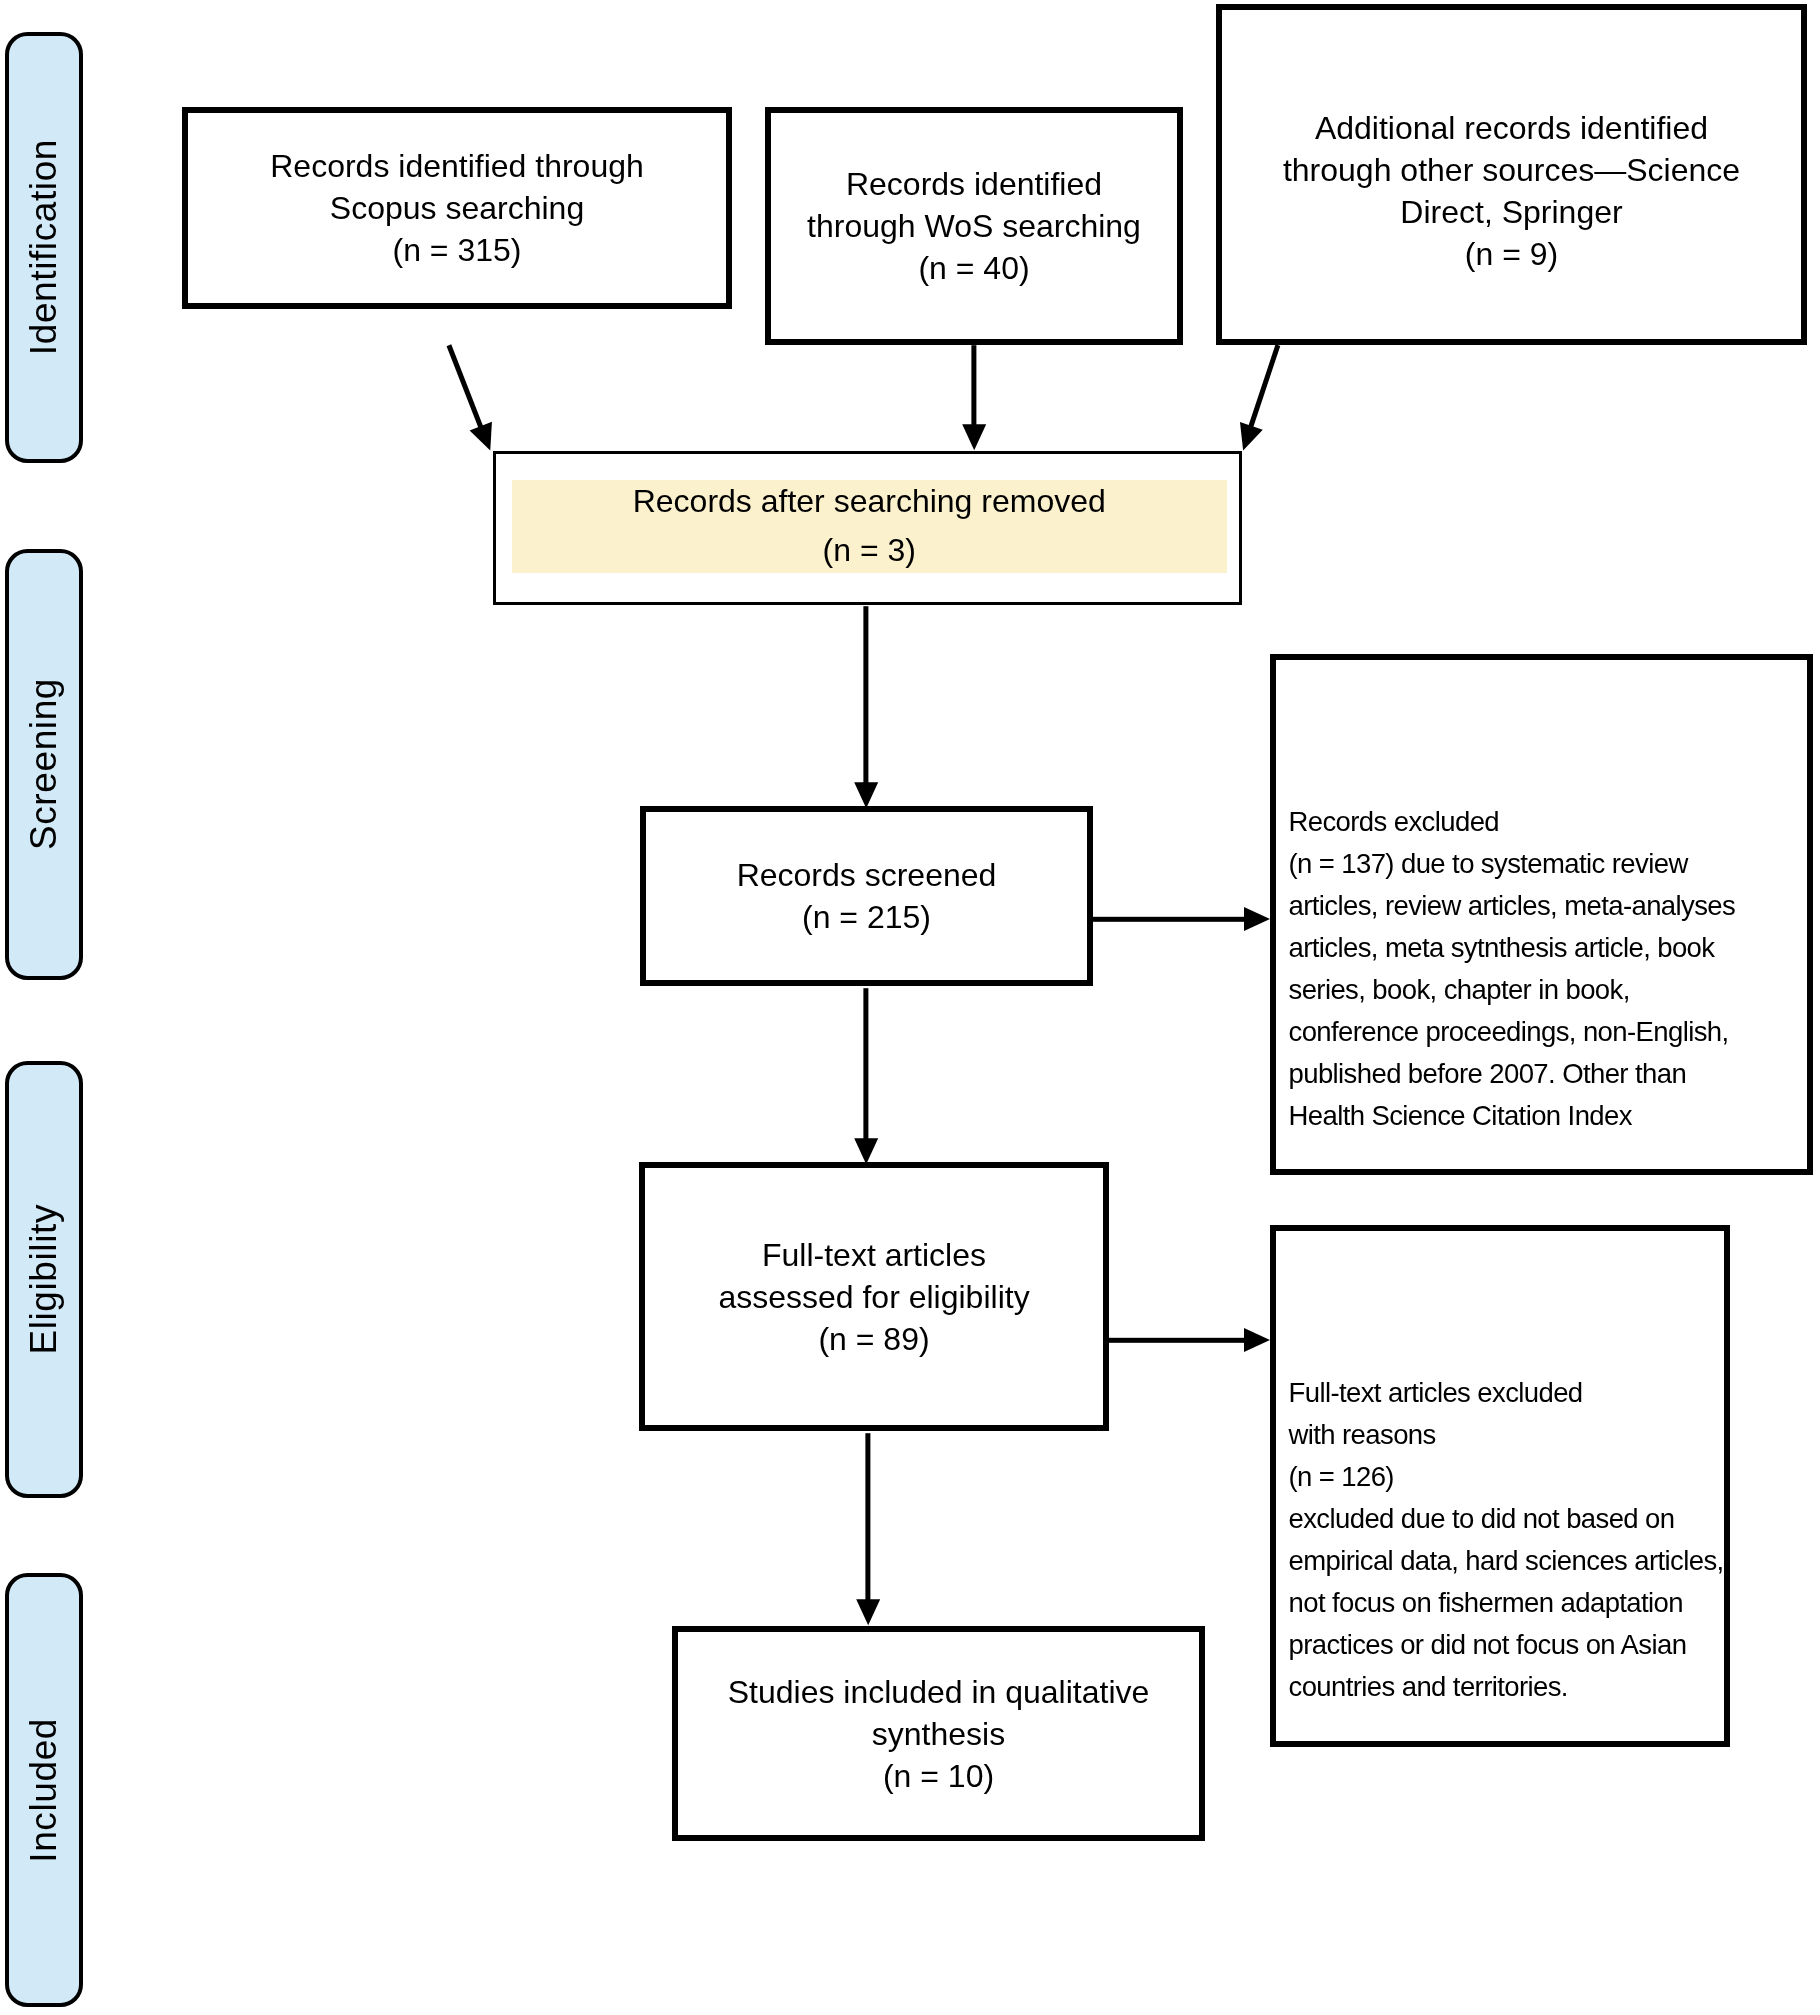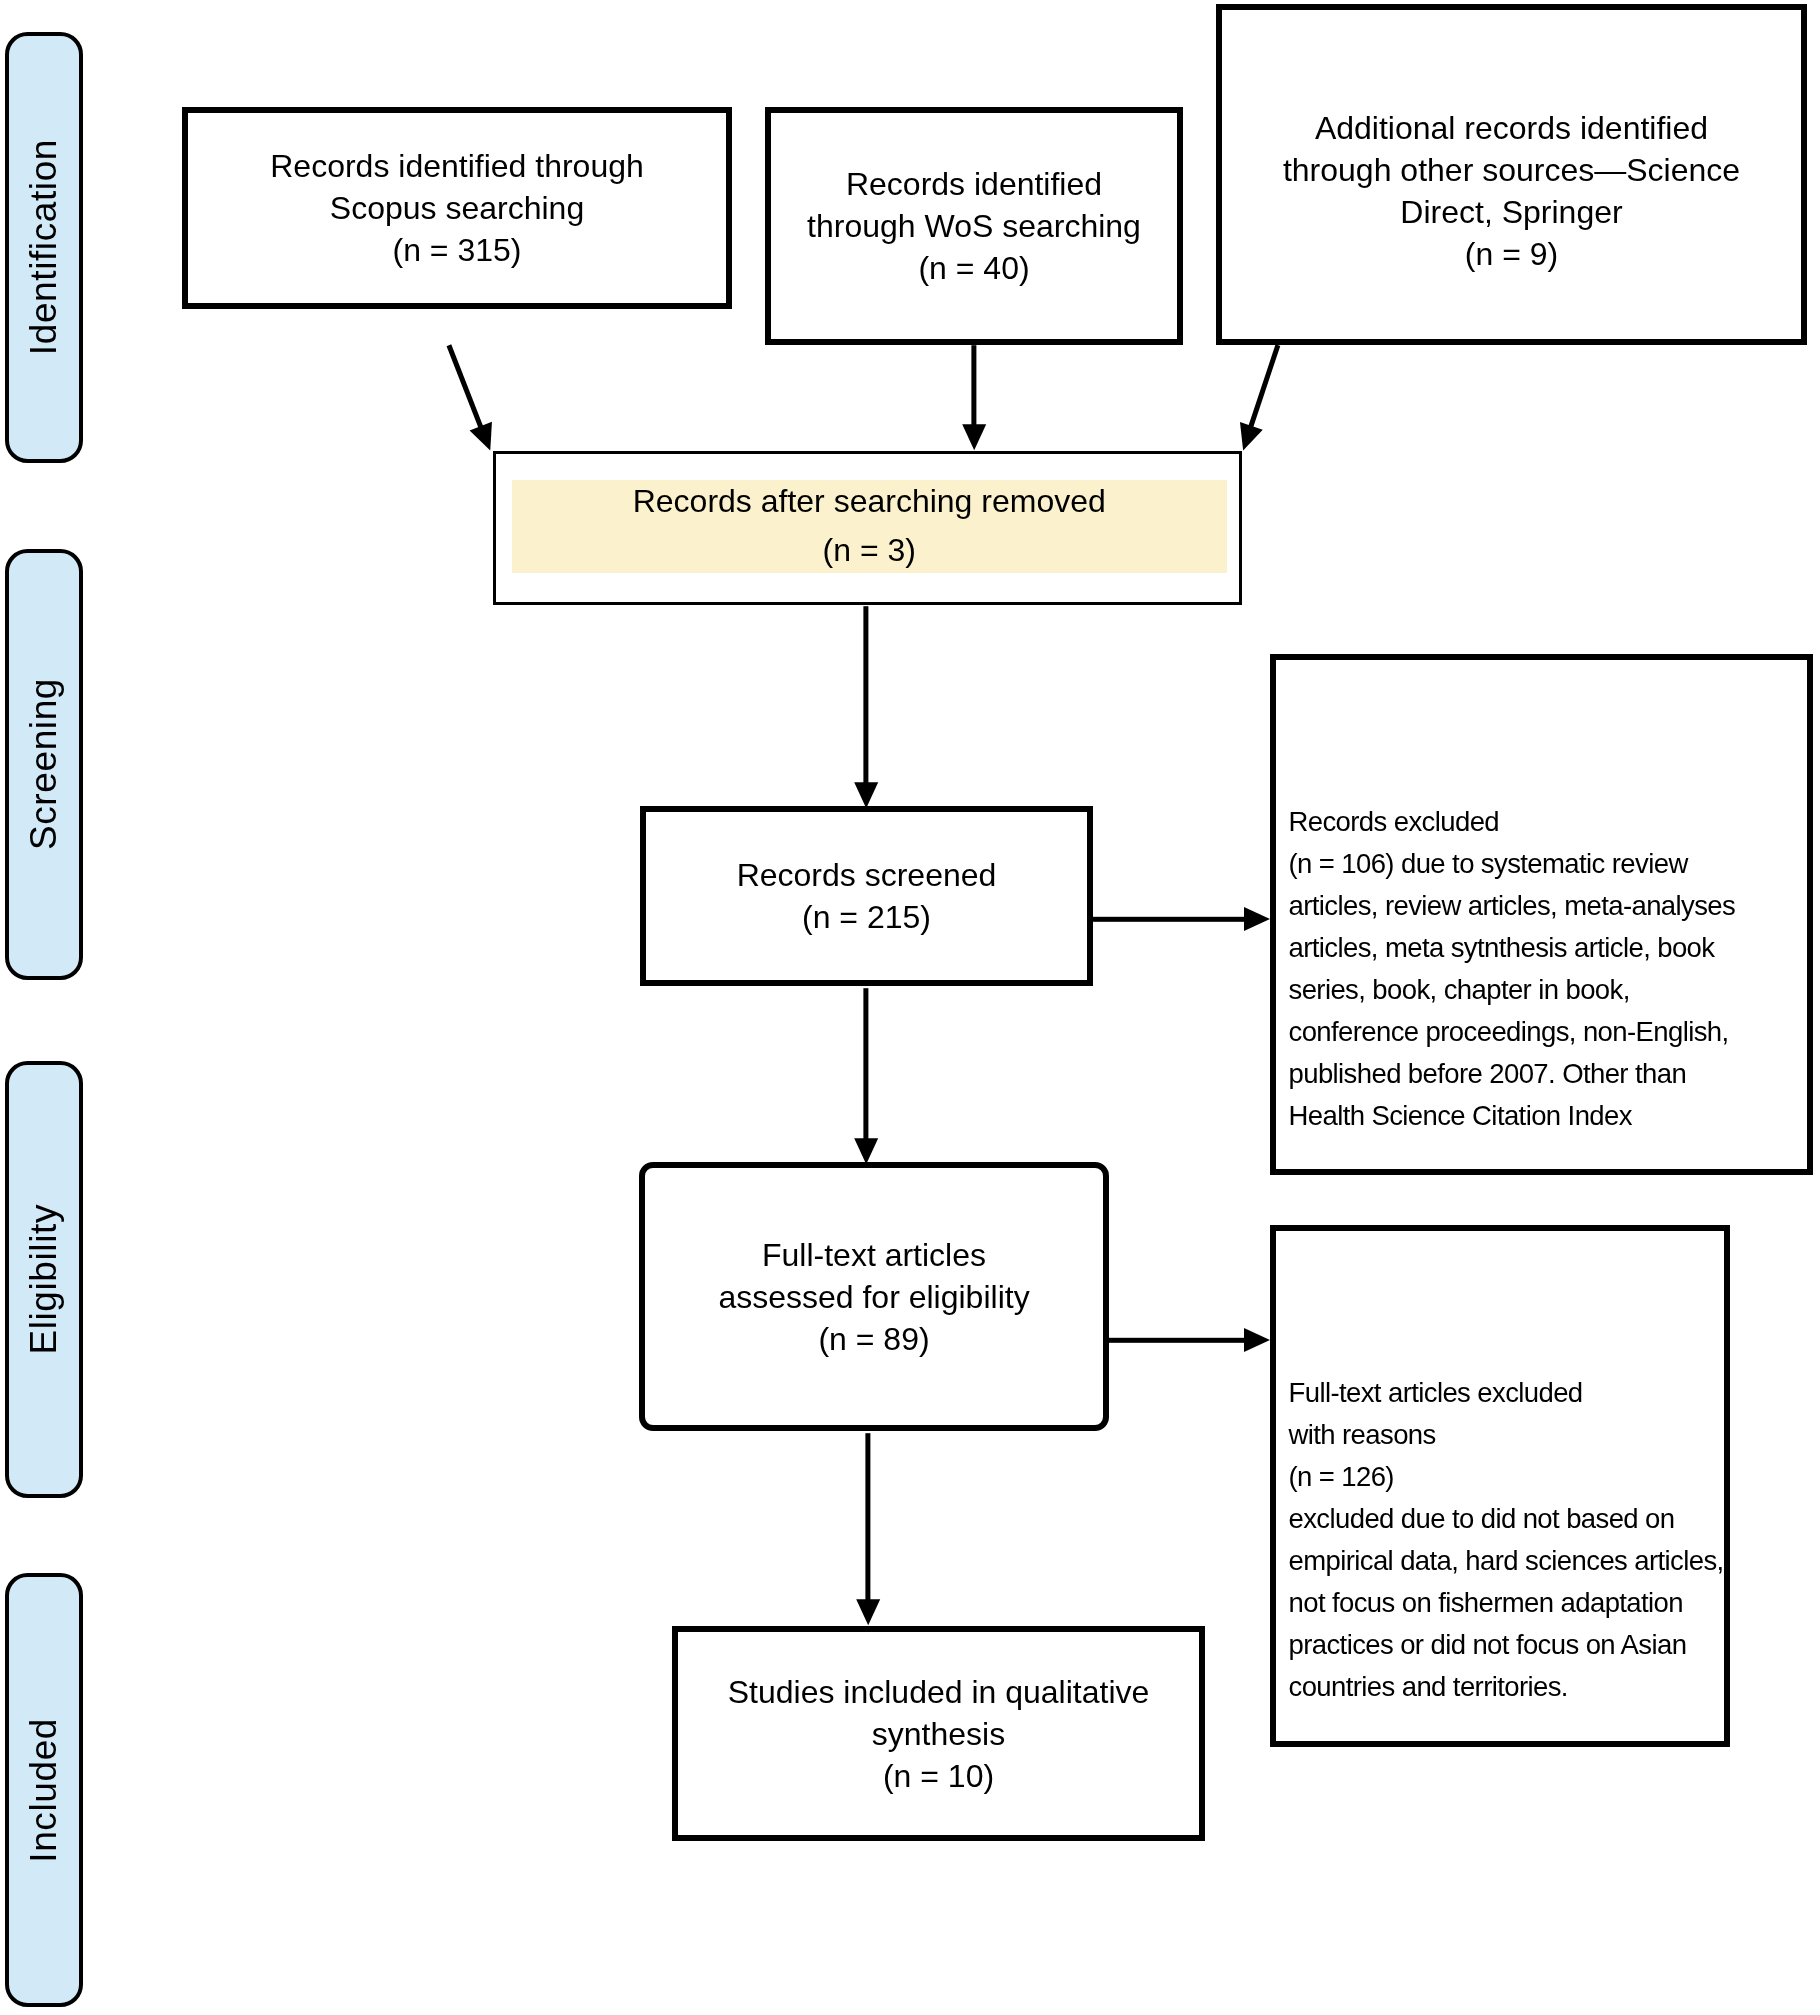--- a/index.html
+++ b/index.html
@@ -93,29 +93,29 @@
     <div class="highlight">
       <span>Records after searching removed</span>
       <span>(n = 3)</span>
     </div>
   </div>
 
   <div class="box center" style="left:640px;top:806px;width:453px;height:180px;">Records screened
 (n = 215)</div>
 
   <div class="box lefttext" style="left:1270px;top:654px;width:543px;height:521px;">Records excluded
-(n = 106) due to systematic review
+(n = 137) due to systematic review
 articles, review articles, meta-analyses
 articles, meta sytnthesis article, book
 series, book, chapter in book,
 conference proceedings, non-English,
 published before 2007. Other than
 Health Science Citation Index</div>
 
-  <div class="box center" style="left:639px;top:1162px;width:470px;height:269px;border-radius:14px;">Full-text articles
+  <div class="box center" style="left:639px;top:1162px;width:470px;height:269px;">Full-text articles
 assessed for eligibility
 (n = 89)</div>
 
   <div class="box lefttext" style="left:1270px;top:1225px;width:460px;height:522px;">Full-text articles excluded
 with reasons
 (n = 126)
 excluded due to did not based on
 empirical data, hard sciences articles, did
 not focus on fishermen adaptation
 practices or did not focus on Asian

